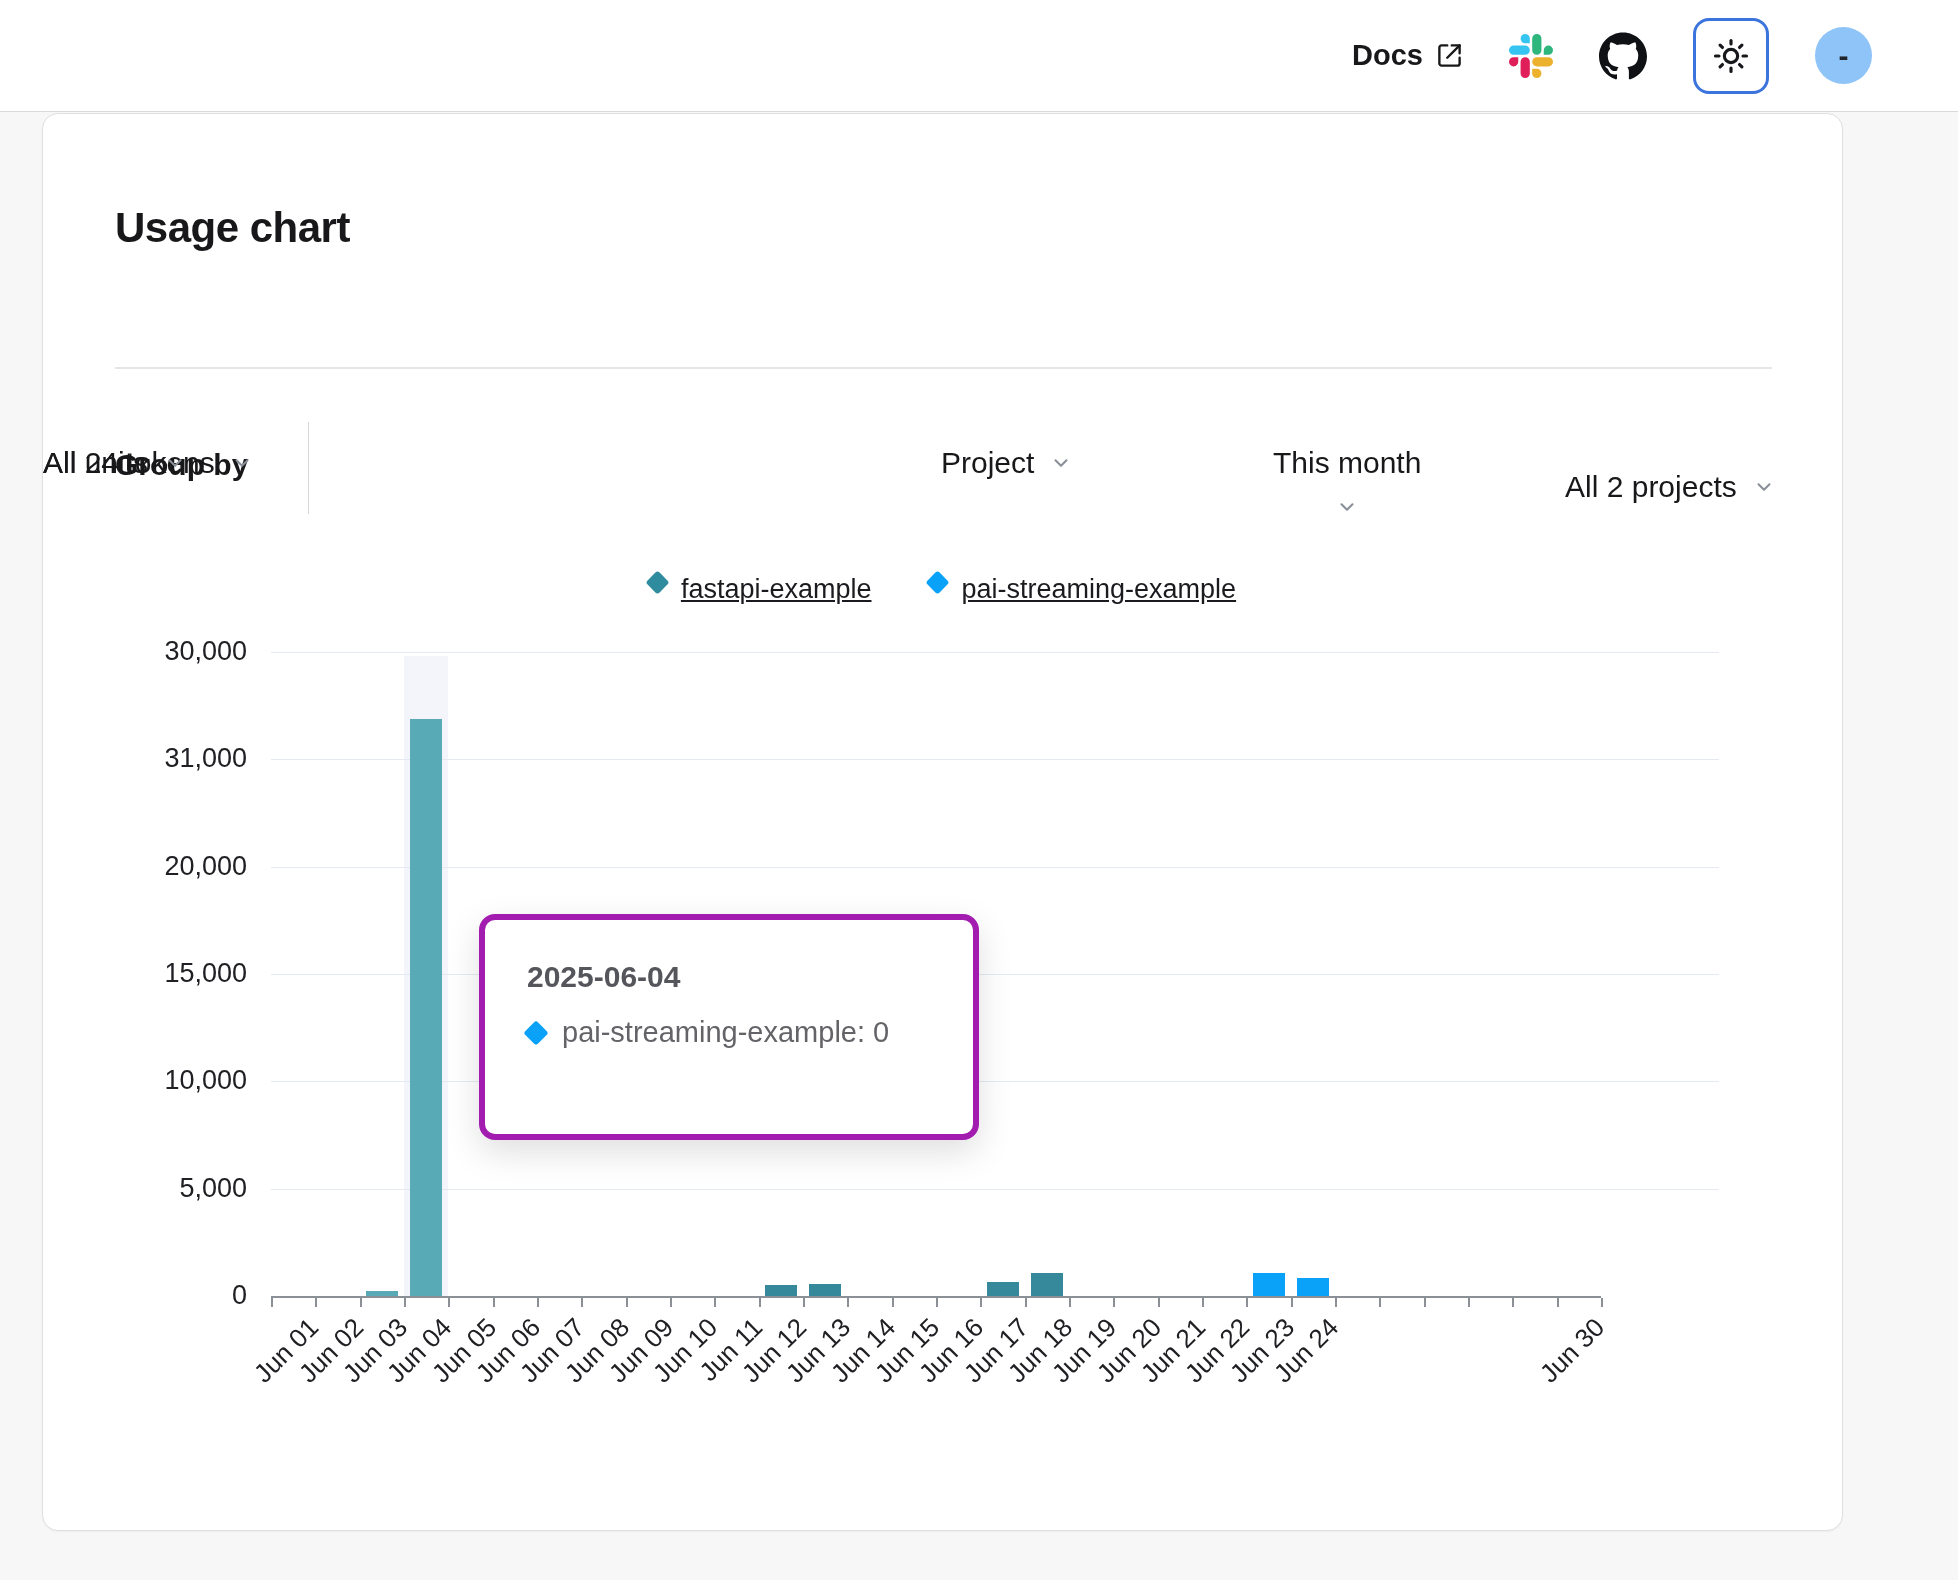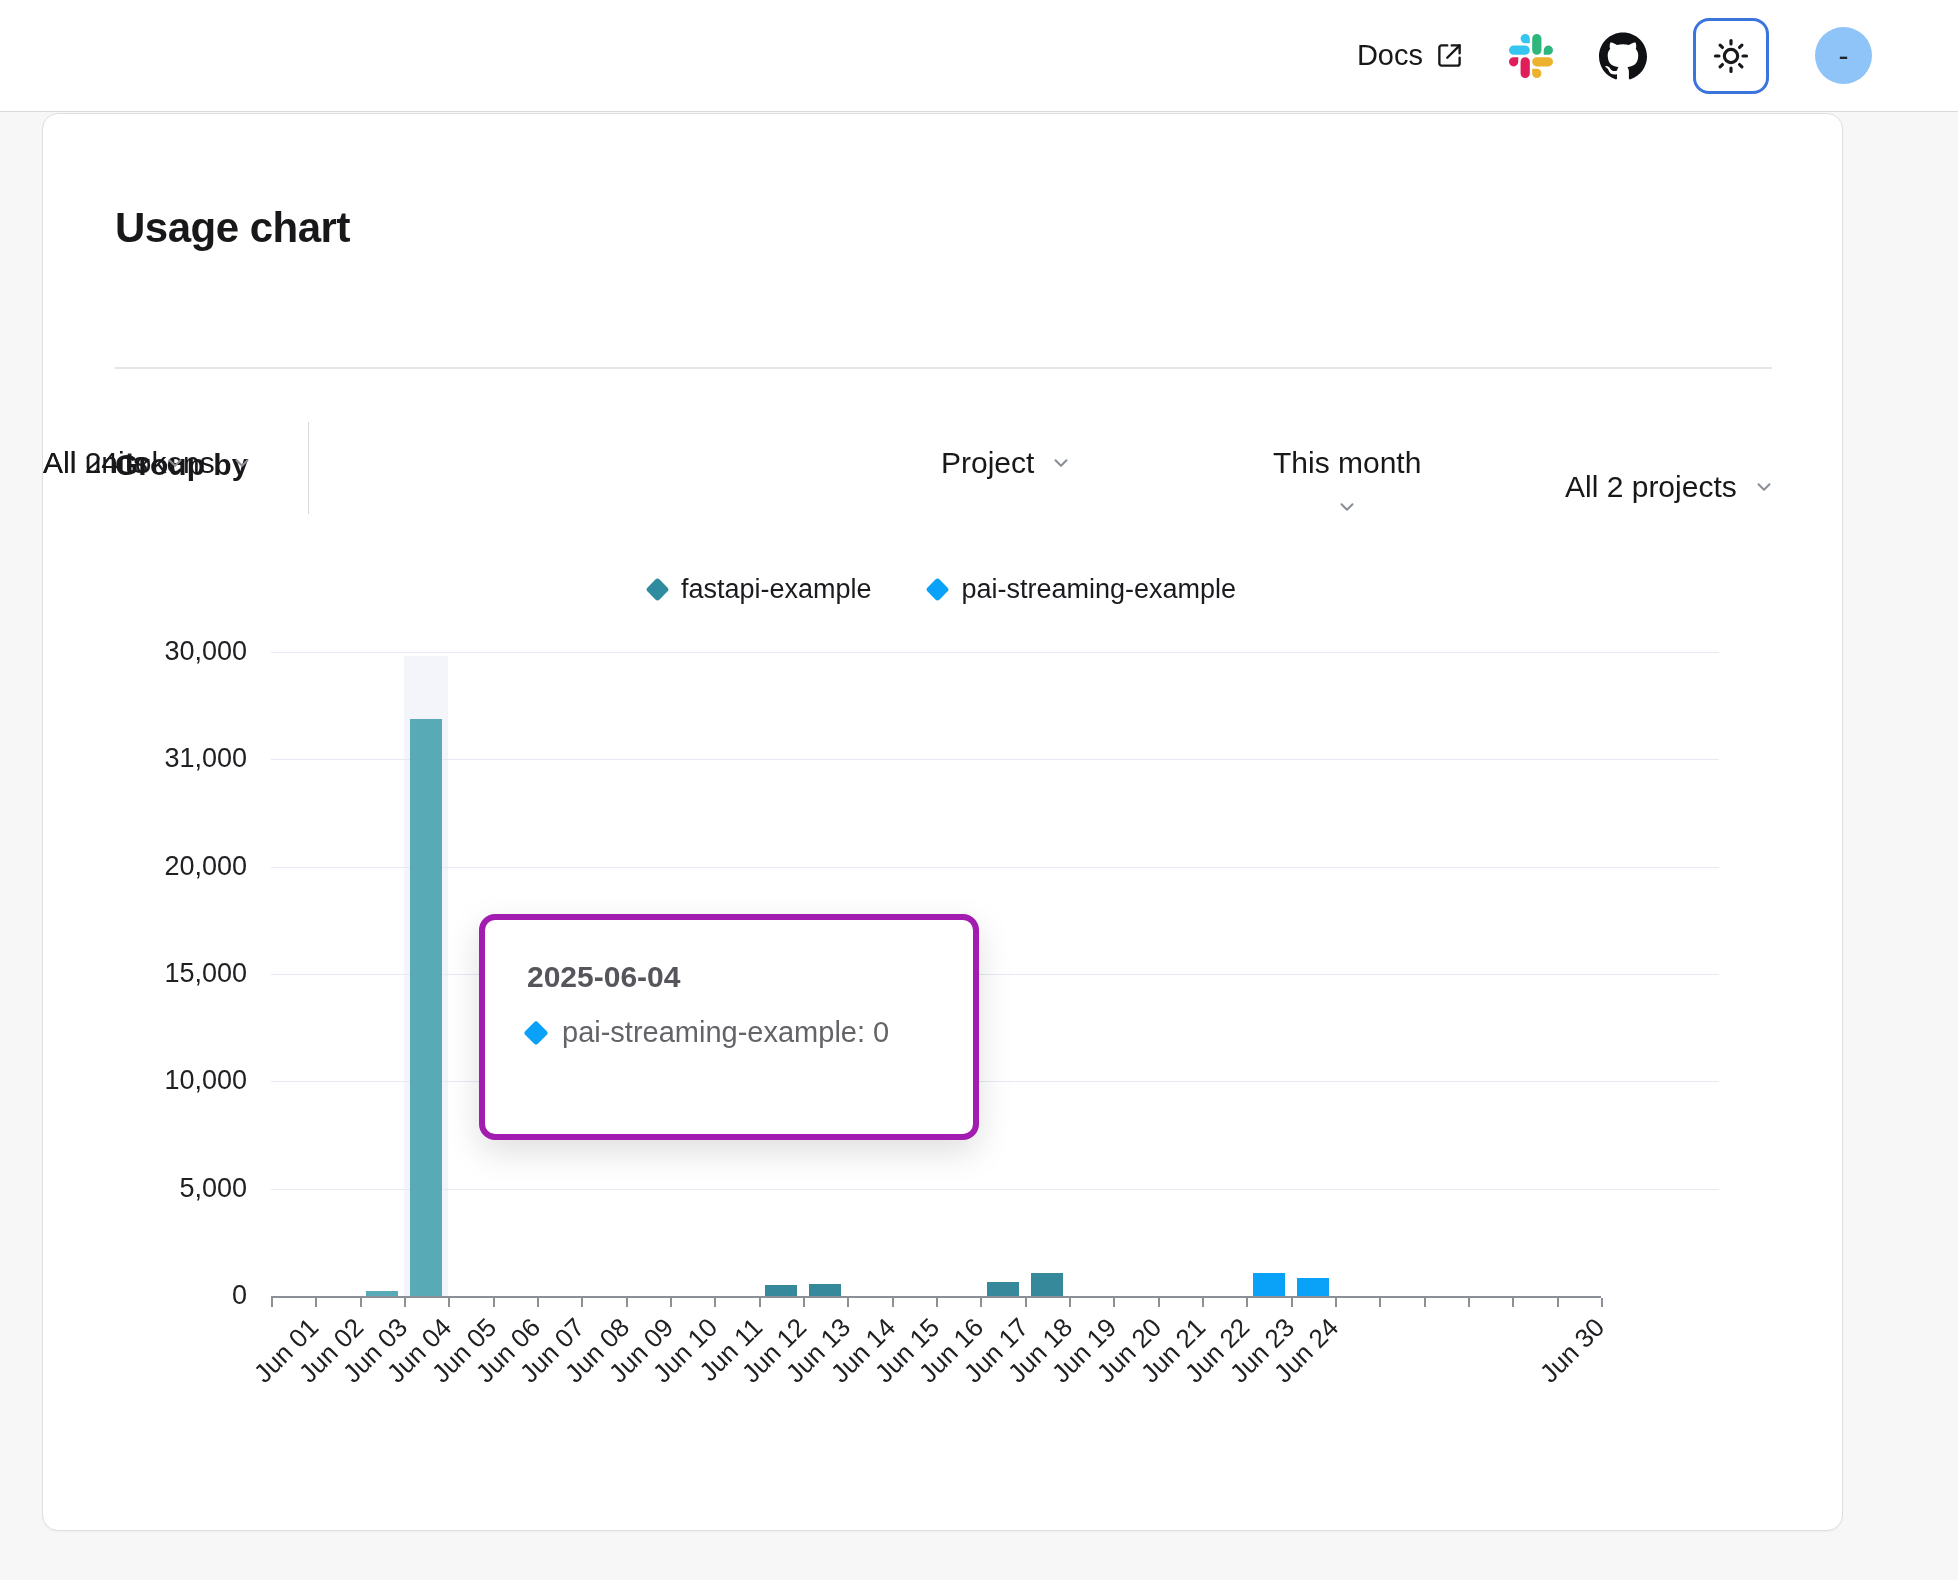--- a/index.html
+++ b/index.html
@@ -10,21 +10,21 @@
     color:#18181b;
     overflow:hidden;
     position:relative;
   }
 
   
   .topbar {
     position:absolute; left:0; top:0; width:1958px; height:112px;
     background:#ffffff; border-bottom:1px solid #d9d9de;
     display:flex; align-items:center; justify-content:flex-end;
-    gap:46px; padding-right:86px;
+    gap:46px; padding-right:86px;font-weight:bold;
   }
   .docs-link { display:flex; align-items:center; gap:13px; font-size:29px; color:#18181b; cursor:pointer; }
   .icon-btn { display:flex; align-items:center; justify-content:center; cursor:pointer; }
   .theme-btn {
     width:76px; height:76px; border:3px solid #3b74dd; border-radius:16px;
     background:#ffffff; display:flex; align-items:center; justify-content:center; cursor:pointer;
   }
   .avatar {
     width:57px; height:57px; border-radius:50%; background:#8ec4f8;
     display:flex; align-items:center; justify-content:center;
@@ -53,21 +53,21 @@
   .filter-vdivider { position:absolute; left:265px; top:0; width:1px; height:92px; background:#d6d6db; }
   .dropdown { position:absolute; top:24px; display:flex; align-items:center; gap:16px; font-size:30px; cursor:pointer; }
   .dropdown:nth-of-type(1) { left:318px; }
   .dropdown:nth-of-type(2) { left:598px; }
   .dropdown:nth-of-type(3) { left:898px; }
   .dropdown:nth-of-type(4) { left:1230px;flex-direction:column; }
   .dropdown:nth-of-type(5) { left:1522px;margin-top:24px; }
 
   
   .legend { position:absolute; left:0; top:460px; width:100%; display:flex; justify-content:center; gap:58px; }
-  .legend-item { display:flex; align-items:center; gap:15px; font-size:27px; color:#1b1b1f; }
+  .legend-item { display:flex; align-items:flex-start; gap:15px; font-size:27px; color:#1b1b1f;text-decoration:underline; }
   .diamond { display:inline-block; width:17px; height:17px; border-radius:3px; transform:rotate(45deg); }
 
   
   .chart { position:absolute; left:0; top:0; width:100%; height:100%; }
   .gridline { position:absolute; height:1px; background:#e4e9f2; }
   .ytick-label { position:absolute; width:150px; text-align:right; font-size:27px; color:#202024; }
   .axis-line { position:absolute; height:2px; background:#8b9096; }
   .xtick { position:absolute; width:2px; height:9px; background:#8b9096; }
   .xlabel {
     position:absolute; font-size:26px; color:#202024; white-space:nowrap;

